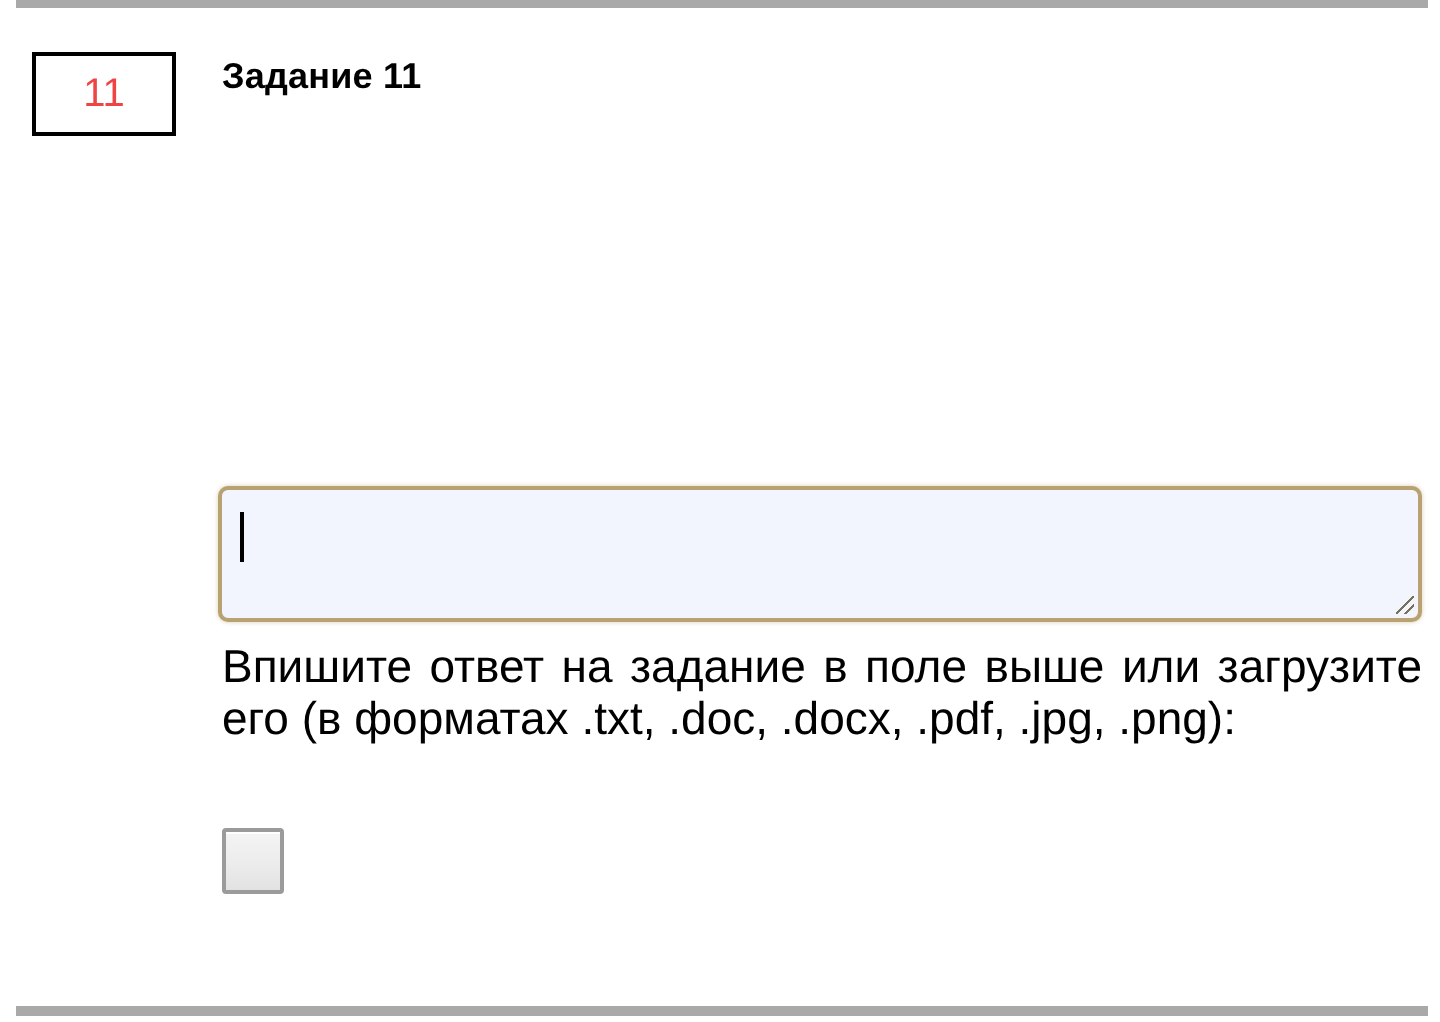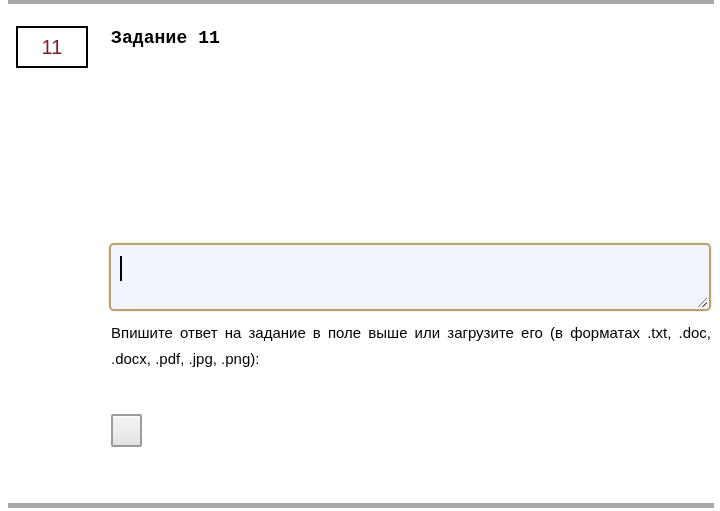--- a/index.html
+++ b/index.html
@@ -41,29 +41,28 @@
     width: 72px;
     height: 42px;
     border: 2px solid #000000;
     box-sizing: border-box;
     background: #ffffff;
     display: flex;
     align-items: center;
     justify-content: center;
     font-size: 20px;
     line-height: 1;
-    color: #7f1d1d;
+    color: #ef4444;
   }
 
   .content {
     position: absolute;
     left: 111px;
     top: 26px;
     width: 600px;
-    font-family: Liberation Mono, monospace;
   }
 
   .task-heading {
     font-size: 18px;
     font-weight: bold;
     line-height: 24px;
     margin: 0 0 6px 0;
     letter-spacing: 0.1px;
   }
 
@@ -105,21 +104,21 @@
     background:
       linear-gradient(135deg, transparent 0 45%, #7a6f57 45% 55%, transparent 55% 100%),
       linear-gradient(135deg, transparent 0 70%, #7a6f57 70% 80%, transparent 80% 100%);
   }
 
   .instructions {
     position: absolute;
     left: 111px;
     top: 320px;
     width: 600px;
-    font-size: 15px;
+    font-size: 23px;
     line-height: 26px;
     text-align: justify;
     margin: 0;
   }
   .instructions .last-line {
     text-align: left;
   }
 
   .upload-button {
     position: absolute;

